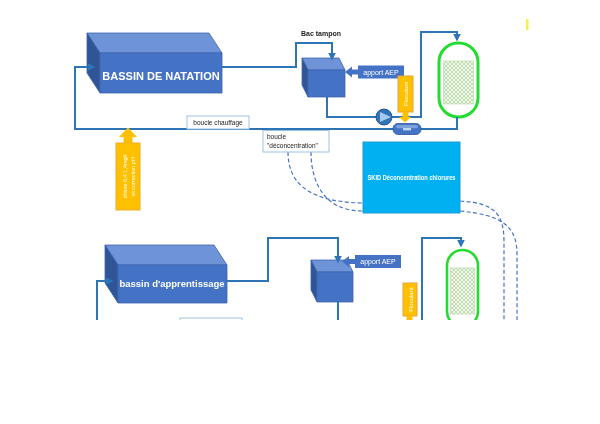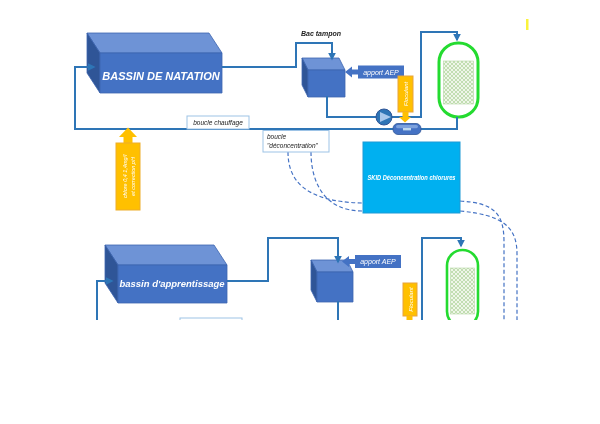--- a/index.html
+++ b/index.html
@@ -1,16 +1,16 @@
 <!DOCTYPE html>
 <html><head>
 <meta charset="utf-8">
 <style>
   html,body{margin:0;padding:0;background:#ffffff;}
-  .stage{position:relative;width:600px;height:320px;background:#ffffff;overflow:hidden;font-style:italic;}
+  .stage{position:relative;width:600px;height:320px;background:#ffffff;overflow:hidden;}
   svg{position:absolute;left:0;top:0;}
   svg text{font-family:"Liberation Sans","DejaVu Sans",sans-serif;}
   .pool-label{font-weight:bold;fill:#ffffff;}
   .tag-text{fill:#ffffff;}
   .box-note{fill:#222222;}
 </style>
 </head>
 <body>
 
 <div class="stage">

